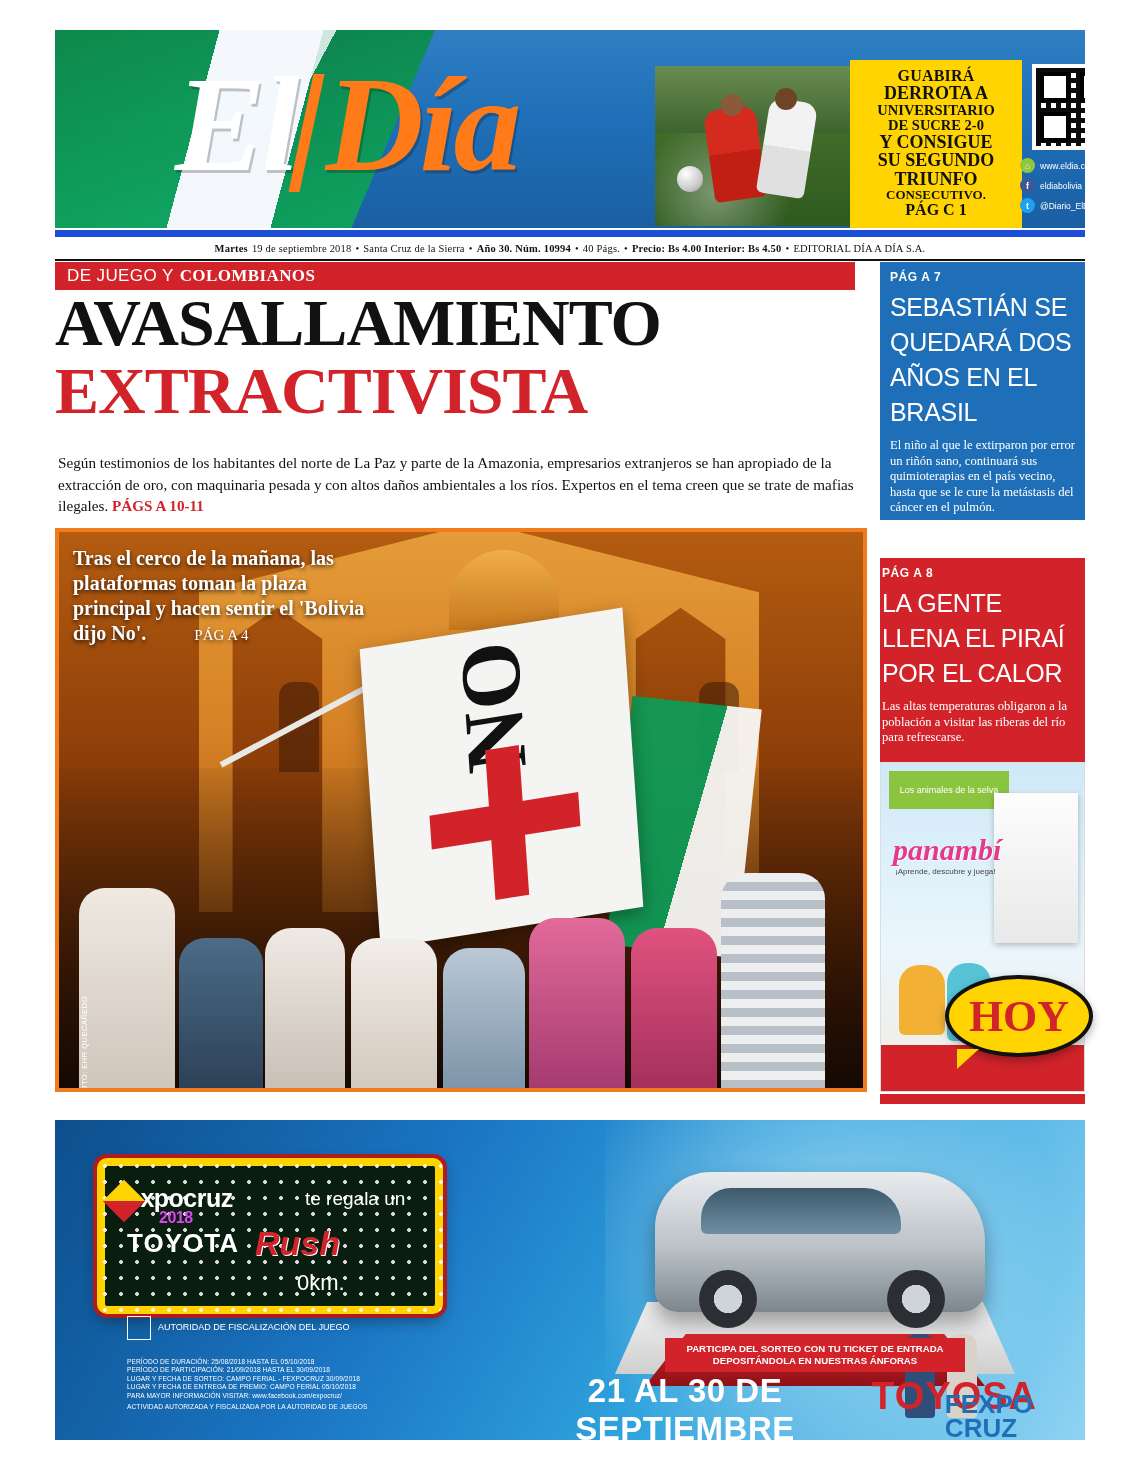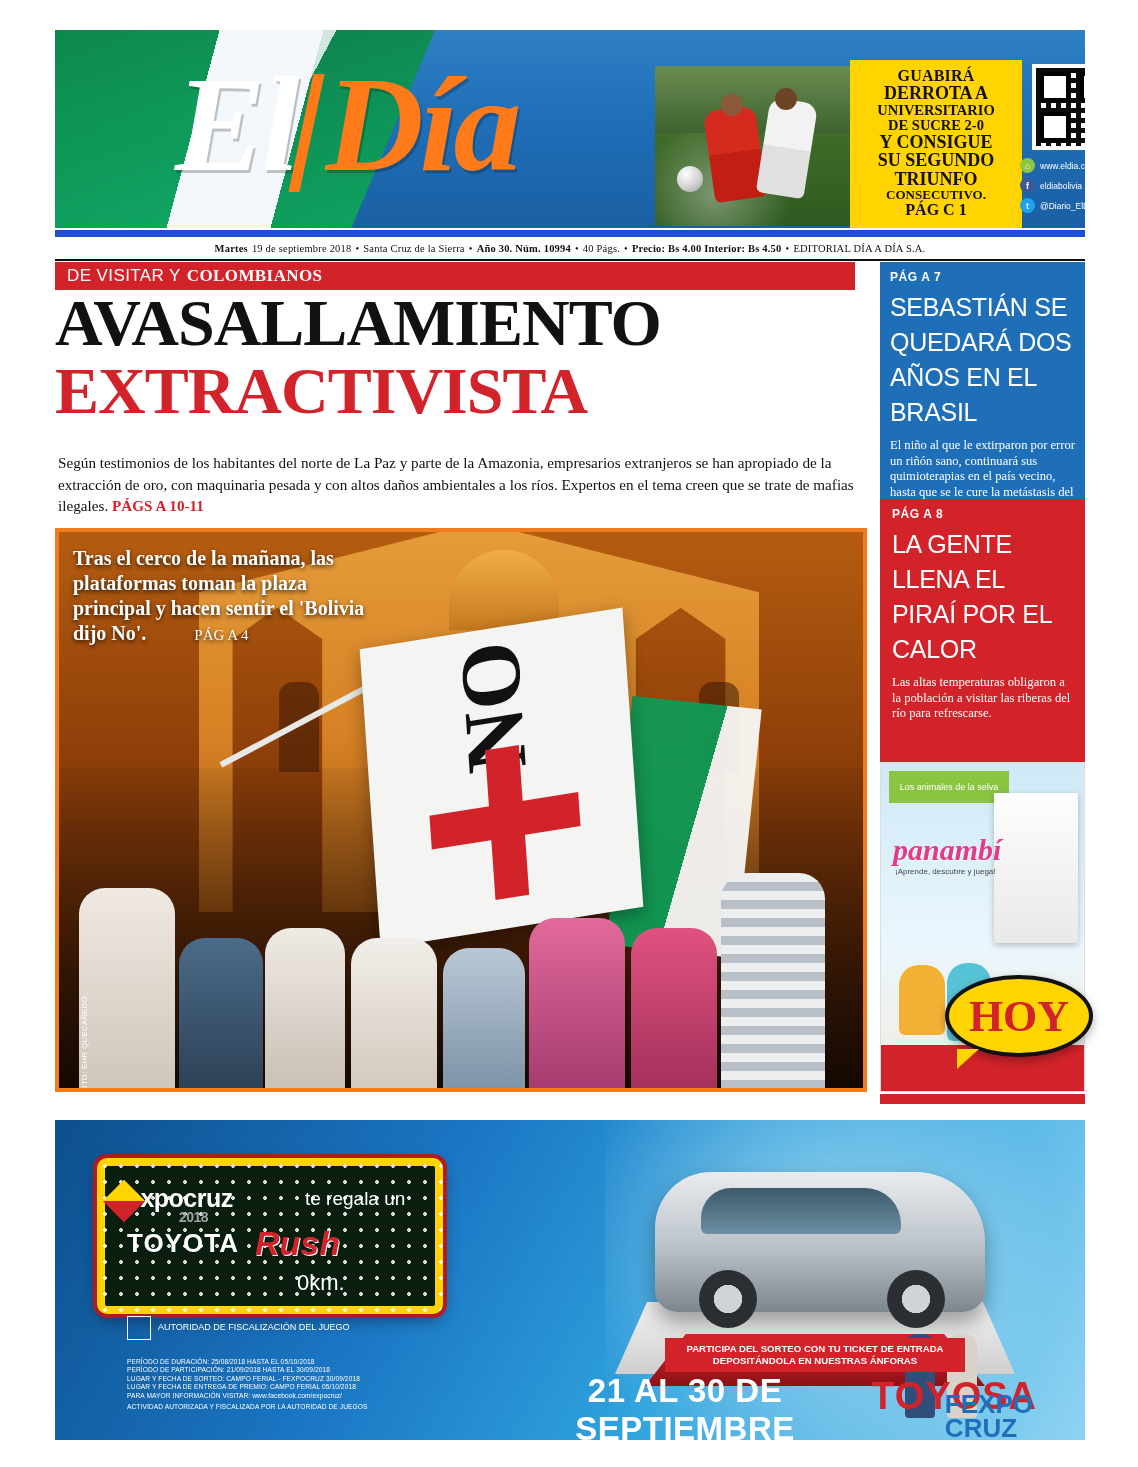--- a/index.html
+++ b/index.html
@@ -196,42 +196,42 @@
     transform:rotate(-90deg);
     font-size:7.5px;color:#fff;letter-spacing:.5px;
   }
 
   
   .rc-blue{
     position:absolute;left:880px;top:262px;width:205px;height:258px;
     background:#1f6fb8;color:#fff;box-sizing:border-box;padding:8px 10px;
   }
   .rc-red{
-    position:absolute;left:880px;top:499px;width:205px;height:275px;
-    background:#d2232a;color:#fff;box-sizing:border-box;padding:8px 12px;
+    position:absolute;left:880px;top:558px;width:205px;height:275px;
+    background:#d2232a;color:#fff;box-sizing:border-box;padding:8px 2px;
   }
   .rc-tag{font-size:12px;font-weight:700;letter-spacing:.6px;margin-bottom:6px;}
   .rc-title{
     font-family:"Liberation Sans", sans-serif;font-weight:400;
     font-size:25px;line-height:35px;letter-spacing:-.3px;
   }
   .rc-body{
     margin-top:8px;font-family:"Liberation Serif", serif;
     font-size:12.6px;line-height:15.6px;
   }
   .rc-red .rc-tag{background:transparent;}
 
   
   .promo{
     position:absolute;left:880px;top:762px;width:205px;height:330px;
     background:#ffffff;overflow:hidden;border:1px solid #ddd;box-sizing:border-box;
   }
   .promo .sky{position:absolute;left:0;top:0;width:100%;height:100%;
     background:linear-gradient(180deg,#cfe9f7 0%, #eaf6fd 55%, #f3ece0 100%);}
-  .promo .strip{position:absolute;left:8px;top:8px;width:120px;height:32px;
+  .promo .strip{position:absolute;left:8px;top:8px;width:120px;height:38px;
     background:#8bc53f;color:#fff;font-size:9px;display:flex;align-items:center;justify-content:center;}
   .promo .mag{position:absolute;right:6px;top:30px;width:84px;height:150px;
     background:linear-gradient(180deg,#fdfdfd,#e9e9e9);box-shadow:0 2px 6px rgba(0,0,0,.25);}
   .promo .logo2{position:absolute;left:12px;top:70px;
     font-family:"Liberation Serif",serif;font-style:italic;font-weight:700;
     font-size:30px;color:#e23b8a;text-shadow:1px 1px 0 #fff;}
   .promo .sub2{position:absolute;left:14px;top:104px;font-size:8px;color:#444;}
   .promo .kid1{position:absolute;left:18px;bottom:56px;width:46px;height:70px;
     background:#f2b134;border-radius:20px 20px 6px 6px;}
   .promo .kid2{position:absolute;left:66px;bottom:50px;width:44px;height:78px;
@@ -263,21 +263,21 @@
     background:#0a1e10;border:8px solid #ffd400;border-radius:10px;
     box-shadow:0 0 0 4px #b01b22, 0 6px 16px rgba(0,0,0,.4);
   }
   .marquee .bulbs{position:absolute;inset:-8px;border-radius:10px;
     background-image:radial-gradient(circle,#fff 1.6px, rgba(255,255,255,0) 2.2px);
     background-size:16px 16px;opacity:.85;}
   .expocruz{
     position:absolute;left:22px;top:18px;color:#fff;
     font-family:"Liberation Sans",sans-serif;font-weight:700;font-size:25px;letter-spacing:-.5px;
   }
-  .expocruz .yr{display:block;font-size:14px;color:#a3a3a3;margin-left:52px;margin-top:-4px;}
+  .expocruz .yr{display:block;font-size:16px;color:#d946ef;margin-left:32px;margin-top:-4px;}
   .expo-sq{position:absolute;left:-18px;top:2px;width:30px;height:30px;
      background:linear-gradient(135deg,#ffd400 50%,#d2232a 50%);transform:rotate(45deg);}
   .regala{position:absolute;left:200px;top:22px;color:#fff;font-size:19px;}
   .toyota{position:absolute;left:22px;top:62px;color:#fff;font-size:26px;font-weight:700;letter-spacing:1px;}
   .rush{position:absolute;left:150px;top:58px;color:#d2232a;font-style:italic;font-weight:700;font-size:34px;
      text-shadow:1px 1px 0 #fff;}
   .zerokm{position:absolute;left:192px;top:104px;color:#fff;font-size:22px;}
   .car{
     position:absolute;left:600px;top:52px;width:330px;height:140px;
     background:linear-gradient(180deg,#e9ecef 0%, #b9c1c7 55%, #7d868d 100%);
@@ -377,21 +377,21 @@
     <b>Año 30. Núm. 10994</b>
     <span>•</span>
     <span>40 Págs.</span>
     <span>•</span>
     <b>Precio: Bs 4.00 Interior: Bs 4.50</b>
     <span>•</span>
     <span>EDITORIAL DÍA A DÍA S.A.</span>
   </div>
 
   <div class="kicker">
-    <span>DE VISITAR Y</span>
+    <span>DE JUEGO Y</span>
     <b>COLOMBIANOS</b>
   </div>
   <div class="head1txt">AVASALLAMIENTO</div>
   <div class="head2txt">EXTRACTIVISTA</div>
   <div class="lede">
     <span>Según testimonios de los habitantes del norte de La Paz y parte de la Amazonia, empresarios extranjeros se han apropiado de la extracción de oro, con maquinaria pesada y con altos daños ambientales a los ríos. Expertos en el tema creen que se trate de mafias ilegales.</span>
     <span class="ref">PÁGS A 10-11</span>
   </div>
 
   <div class="photo">

